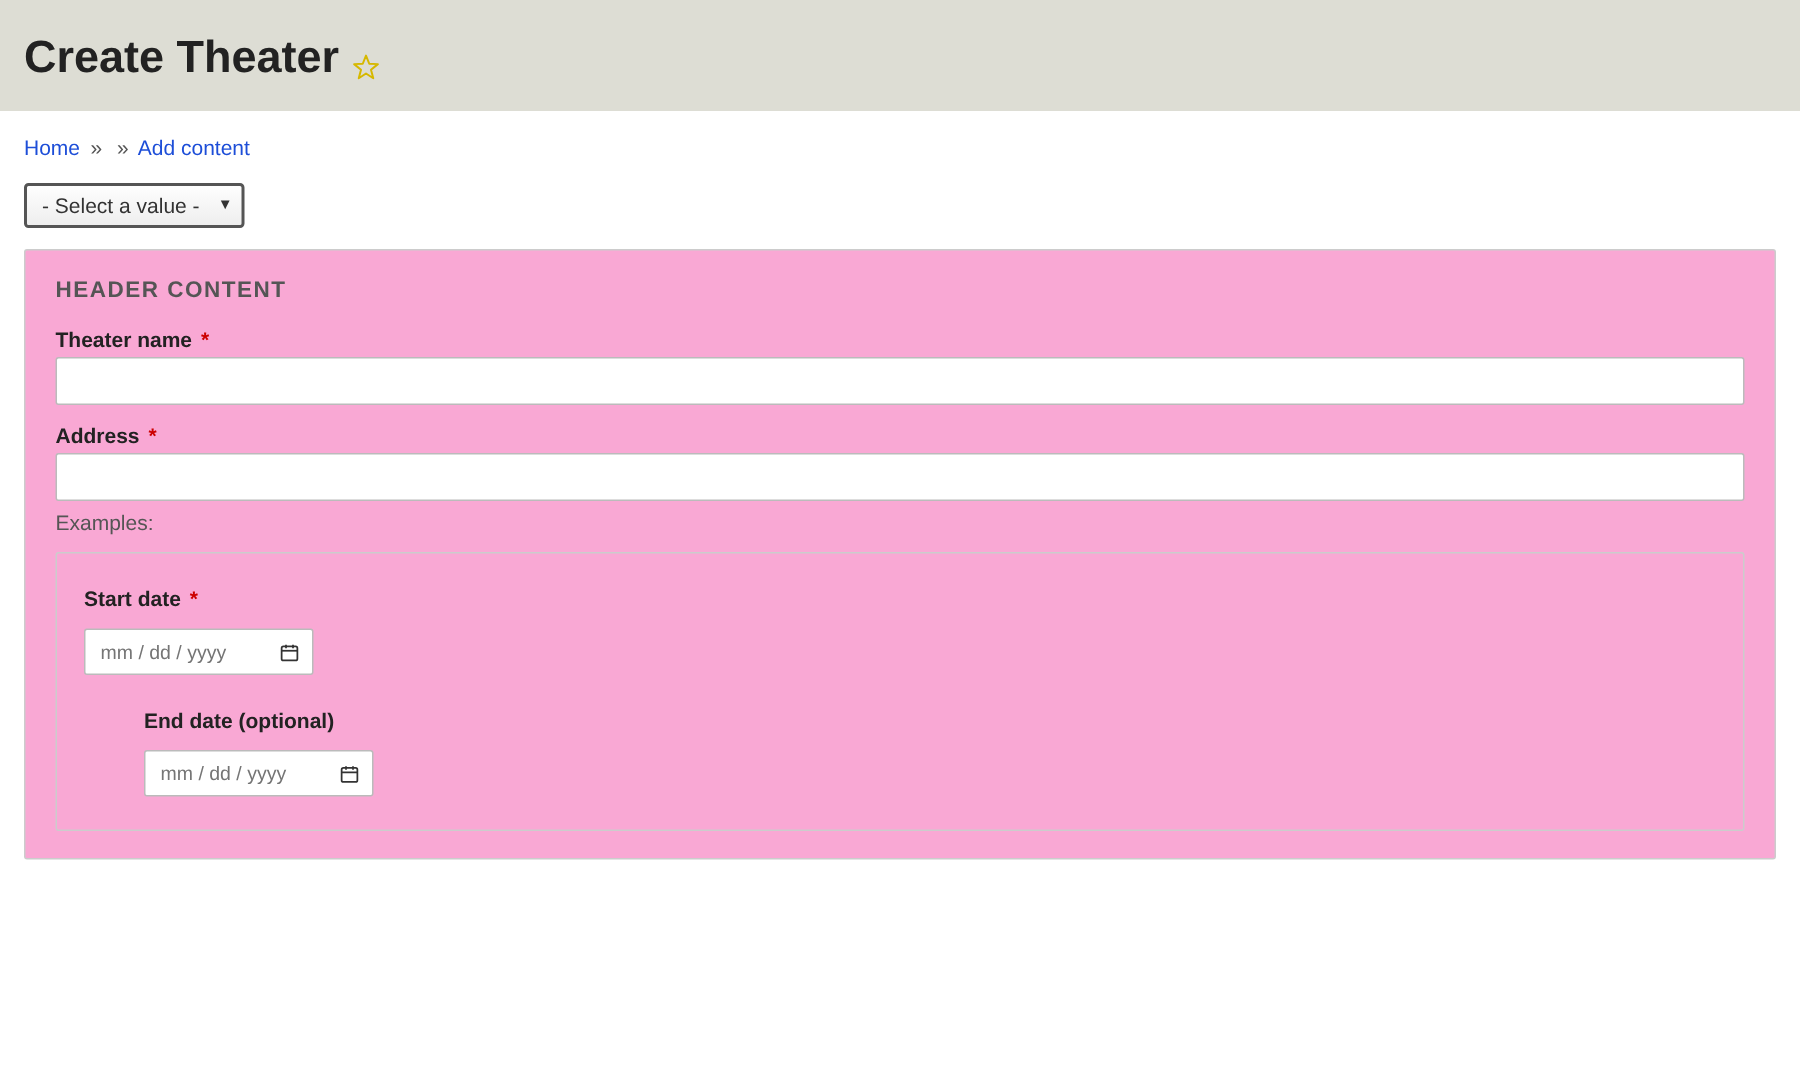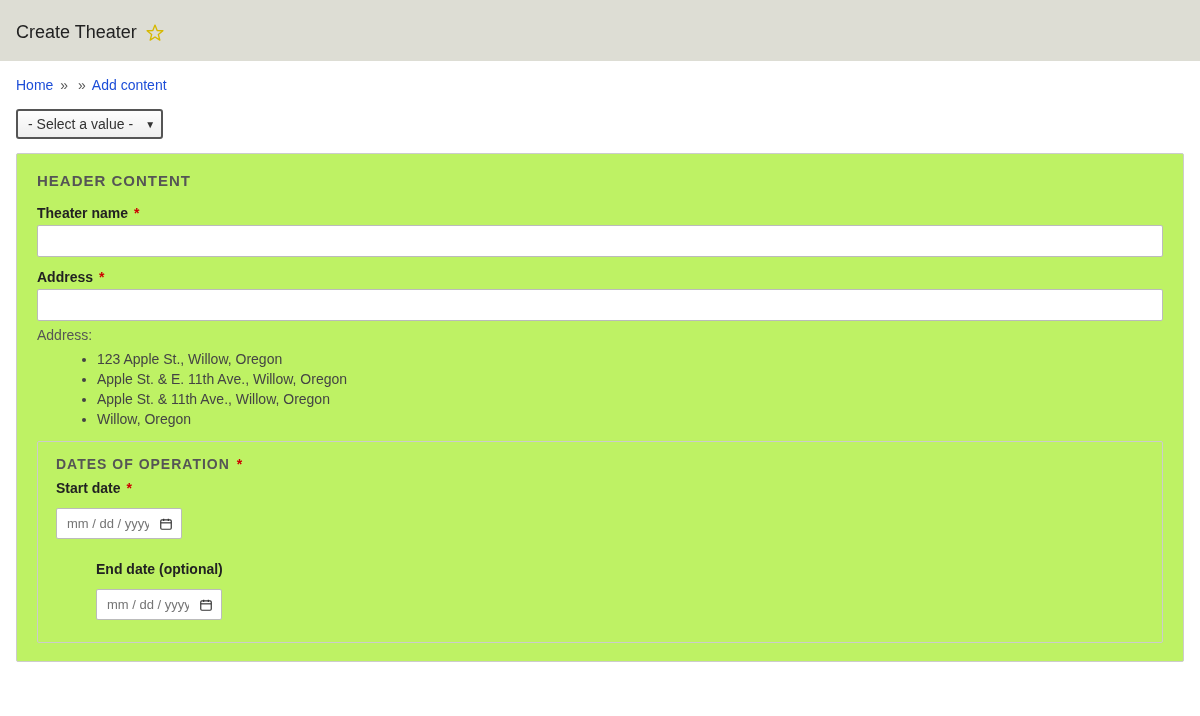--- a/index.html
+++ b/index.html
@@ -7,22 +7,22 @@
       font-family: "Lucida Grande", "Lucida Sans Unicode", Verdana, sans-serif;
       font-size: 14px;
       color: #333;
       background: #fff;
     }
     .header-bar {
       background: #ddddd4;
       padding: 22px 16px 18px 16px;
     }
     .header-bar h1 {
-      font-size: 18px;
-      font-weight: normal;
+      font-size: 30px;
+      font-weight: bold;
       color: #222;
       display: flex;
       align-items: center;
       gap: 8px;
     }
     .star-icon {
       width: 20px;
       height: 20px;
       display: inline-block;
     }
@@ -80,21 +80,21 @@
       transform: translateY(-50%);
       pointer-events: none;
       font-size: 10px;
       color: #333;
     }
     .panel {
       border: 1px solid #ccc;
       border-radius: 2px;
       padding: 18px 20px;
       margin-top: 14px;
-      background: #bef264;
+      background: #f9a8d4;
     }
     .panel-heading {
       font-size: 15px;
       font-weight: bold;
       letter-spacing: 1px;
       color: #555;
       margin-bottom: 16px;
     }
     .text-input {
       width: 100%;
@@ -144,21 +144,21 @@
       position: relative;
       display: inline-block;
       margin-top: 12px;
     }
     .date-input {
       border: 1px solid #bbb;
       border-radius: 2px;
       padding: 7px 32px 7px 10px;
       font-size: 13px;
       color: #999;
-      width: 126px;
+      width: 153px;
       font-family: inherit;
       background: #fff;
     }
     .cal-icon {
       position: absolute;
       right: 9px;
       top: 50%;
       transform: translateY(-50%);
       pointer-events: none;
       width: 14px;
@@ -206,34 +206,24 @@
       </label>
       <input type="text" class="text-input" value="" style="">
     </div>
 
     <div class="field-wrapper" style="margin-top:0;">
       <label class="field-label">
         <span>Address</span>
         <span class="required-star">*</span>
       </label>
       <input type="text" class="text-input" value="" style="">
-      <div class="examples-label">Address:</div>
-      <ul class="examples-list">
-        <li>123 Apple St., Willow, Oregon</li>
-        <li>Apple St. &amp; E. 11th Ave., Willow, Oregon</li>
-        <li>Apple St. &amp; 11th Ave., Willow, Oregon</li>
-        <li>Willow, Oregon</li>
-      </ul>
+      <div class="examples-label">Examples:</div>
     </div>
 
     <div class="sub-panel">
-      <div class="sub-panel-heading">
-        <span>DATES OF OPERATION</span>
-        <span class="required-star">*</span>
-      </div>
 
       <div class="date-block">
         <label class="date-label">
           <span>Start date</span>
           <span class="required-star">*</span>
         </label>
         <div class="date-input-wrap">
           <input type="text" class="date-input" placeholder="mm / dd / yyyy" style="">
           <span class="cal-icon">
             <svg viewBox="0 0 24 24" width="14" height="14">

